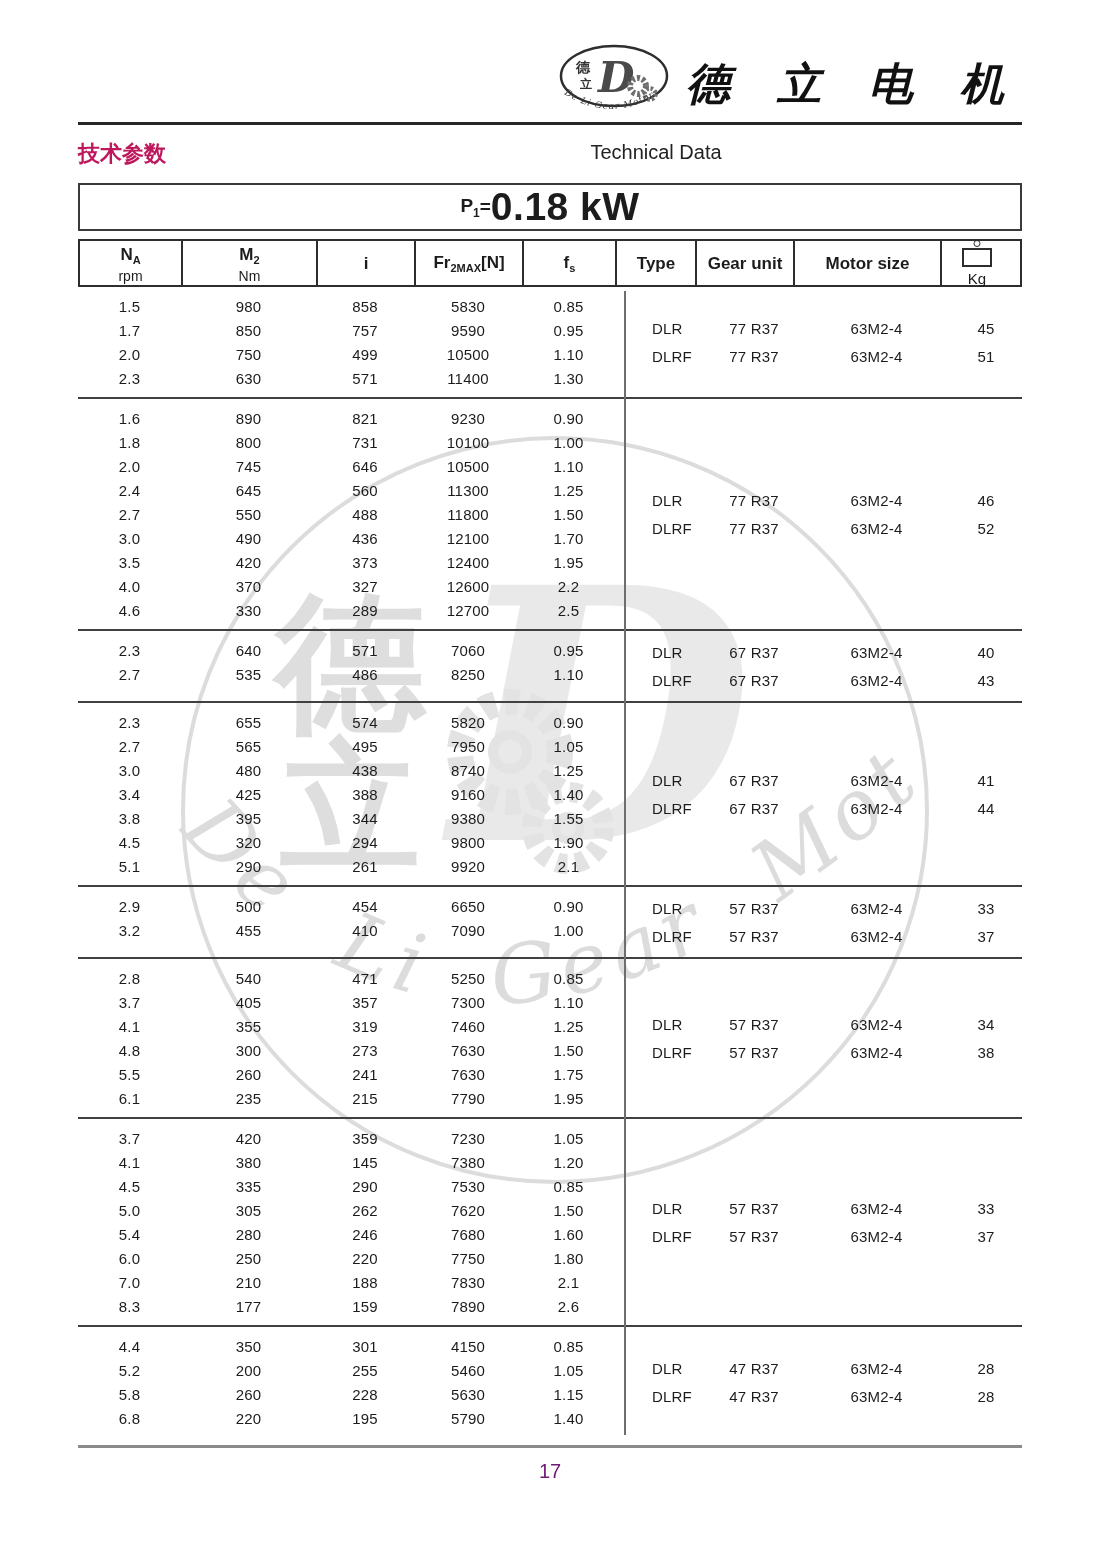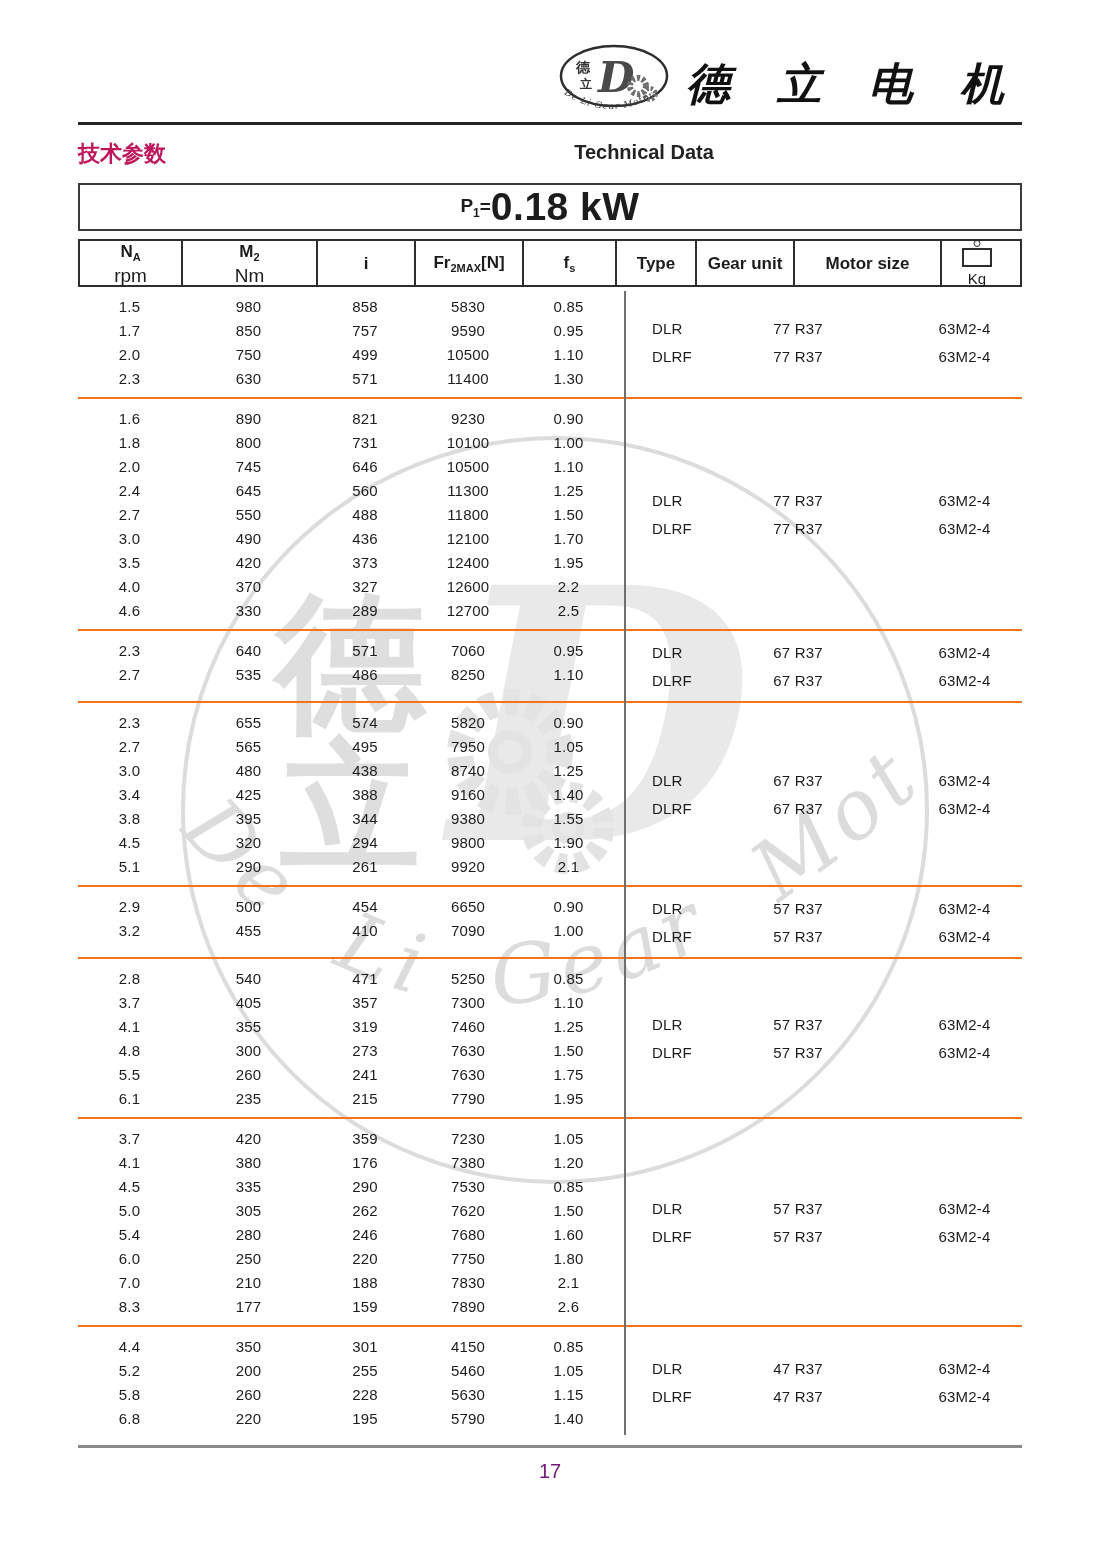--- a/index.html
+++ b/index.html
@@ -22,22 +22,22 @@
   }
   .brand-cn {
     font-family:"DejaVu Serif","Liberation Serif",serif; font-weight:bold;
     font-size:44px; letter-spacing:16px; color:#111; line-height:1; padding-right:2px;
     font-style:italic;
   }
 
   .section-row { position:relative; margin-top:14px; height:32px; }
   .section-cn { font-size:22px; font-weight:bold; color:#be185d; }
   .section-en {
-    position:absolute; left:416px; top:2px; width:300px; text-align:center;
-    font-size:20px; font-weight:bold; color:#222;
+    position:absolute; left:428px; top:2px; width:300px; text-align:center;
+    font-size:20px; font-weight:normal; color:#222;
   }
 
   
   .title-box {
     margin-top:12px; height:48px; border:2px solid #3a3a3a;
     display:flex; align-items:center; justify-content:center;
   }
   .title-box .p-sym { font-size:19px; font-weight:bold; }
   .title-box .p-sym sub { font-size:12px; }
   .title-box .p-eq { font-size:19px; font-weight:bold; }
@@ -48,44 +48,44 @@
     margin-top:8px; height:48px; border:2px solid #2d2d2d;
     display:grid; grid-template-columns:103px 135px 98px 108px 93px 80px 98px 147px 70px;
   }
   .hcell {
     border-right:2px solid #2d2d2d; display:flex; flex-direction:column;
     align-items:center; justify-content:center; line-height:1.15;
   }
   .hcell:last-child { border-right:none; }
   .h-main { font-size:17px; font-weight:bold; }
   .h-main sub { font-size:11px; font-weight:bold; }
-  .h-unit { font-size:19px; font-weight:normal; margin-top:1px; }
+  .h-unit { font-size:14px; font-weight:normal; margin-top:1px; }
   .kg-icon { width:30px; height:19px; border:2px solid #2d2d2d; position:relative; margin:7px 0 3px; }
   .kg-icon::before {
     content:""; position:absolute; top:-10px; left:50%; transform:translateX(-50%);
     width:5px; height:5px; border:1.5px solid #2d2d2d; border-radius:50%;
   }
   .h-kg { font-size:15px; }
 
   
   .data-area { position:relative; }
   .data-area::after {
     content:""; position:absolute; left:546px; top:4px; bottom:2px; width:1.5px; background:#6e6e6e;
   }
-  .group { display:flex; padding:7px 0; border-bottom:2px solid #f97316; }
+  .group { display:flex; padding:7px 0; border-bottom:2px solid #404040; }
   .group:last-child { border-bottom:none; }
   .group-rows { width:547px; }
   .data-row {
     display:grid; grid-template-columns:103px 135px 98px 108px 93px;
     height:24px; align-items:center;
   }
   .data-row span { text-align:center; font-size:15px; letter-spacing:0.2px; }
   .group-types { width:397px; display:flex; flex-direction:column; justify-content:center; }
   .type-row {
-    display:grid; grid-template-columns:80px 98px 147px 72px; height:28px; align-items:center;gap:44px;
+    display:grid; grid-template-columns:80px 98px 147px 72px; height:28px; align-items:center;
   }
   .type-row span { font-size:15px; text-align:center; letter-spacing:0.2px; }
   .type-row .t-type { text-align:left; padding-left:27px; }
 
   
   .footer-rule { margin-top:8px; height:3px; background:#8a8a8a; }
   .page-num { margin-top:12px; text-align:center; font-size:20px; color:#701a75; }
 </style>
 </head>
 <body>
@@ -499,21 +499,21 @@
           <div class="data-row">
             <span>3.7</span>
             <span>420</span>
             <span>359</span>
             <span>7230</span>
             <span>1.05</span>
           </div>
           <div class="data-row">
             <span>4.1</span>
             <span>380</span>
-            <span>176</span>
+            <span>145</span>
             <span>7380</span>
             <span>1.20</span>
           </div>
           <div class="data-row">
             <span>4.5</span>
             <span>335</span>
             <span>290</span>
             <span>7530</span>
             <span>0.85</span>
           </div>

